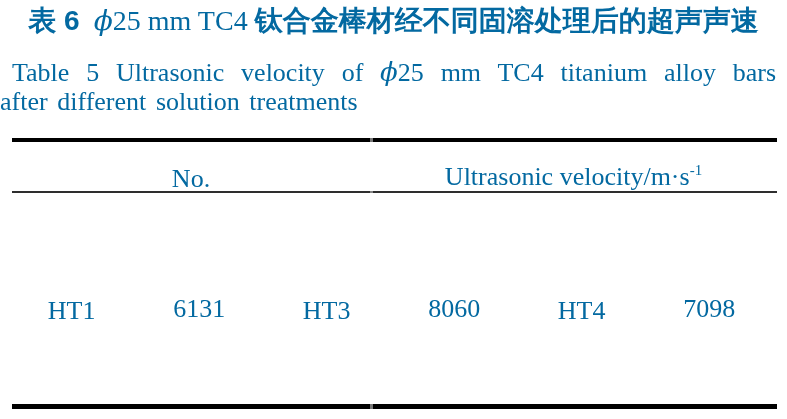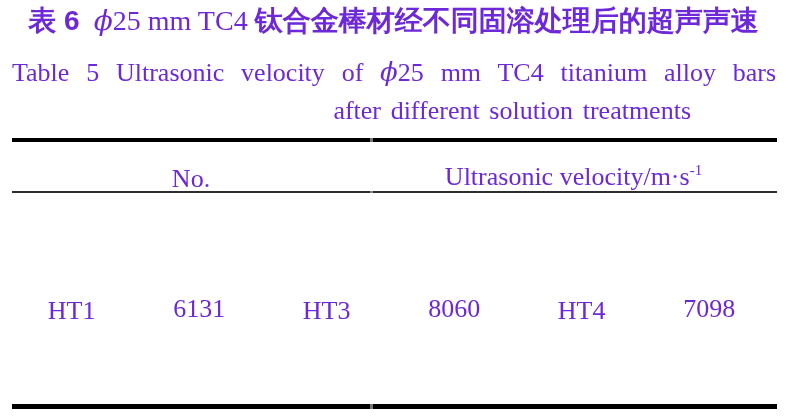--- a/index.html
+++ b/index.html
@@ -1,21 +1,21 @@
 <!DOCTYPE html>
 <html><head>
 <meta charset="utf-8">
 <style>
   html, body { margin: 0; padding: 0; background: #ffffff; }
   .page {
     position: relative;
     width: 787px;
     height: 419px;
     background: #ffffff;
-    color: #6d28d9;
+    color: #0369a1;
     font-family: "Liberation Serif", "DejaVu Serif", serif;
     overflow: hidden;
   }
 
   
   .cap-zh {
     position: absolute;
     top: 3px; left: 0; right: 0;
     text-align: center;
     font-size: 28px;
@@ -36,22 +36,22 @@
     top: 56px; left: 12px; right: 11px;
     font-size: 26px;
     line-height: 32px;
     text-align: justify;
     text-align-last: justify;
     white-space: nowrap;
     word-spacing: 0.22em;
   }
   .cap-en2 {
     position: absolute;
-    top: 95px; left: 0; right: 96px;
-    text-align: right;
+    top: 86px; left: 0; right: 96px;
+    text-align: left;
     font-size: 26px;
     line-height: 32px;
     word-spacing: 0.12em;
   }
 
   
   .tbl { position: absolute; left: 12px; top: 138px; width: 765px; }
   .rule { position: relative; background: #000000; height: 4px; }
   .rule-mid { position: relative; background: #2e2e2e; height: 2px; }
   .rule-bottom { height: 5px; }

